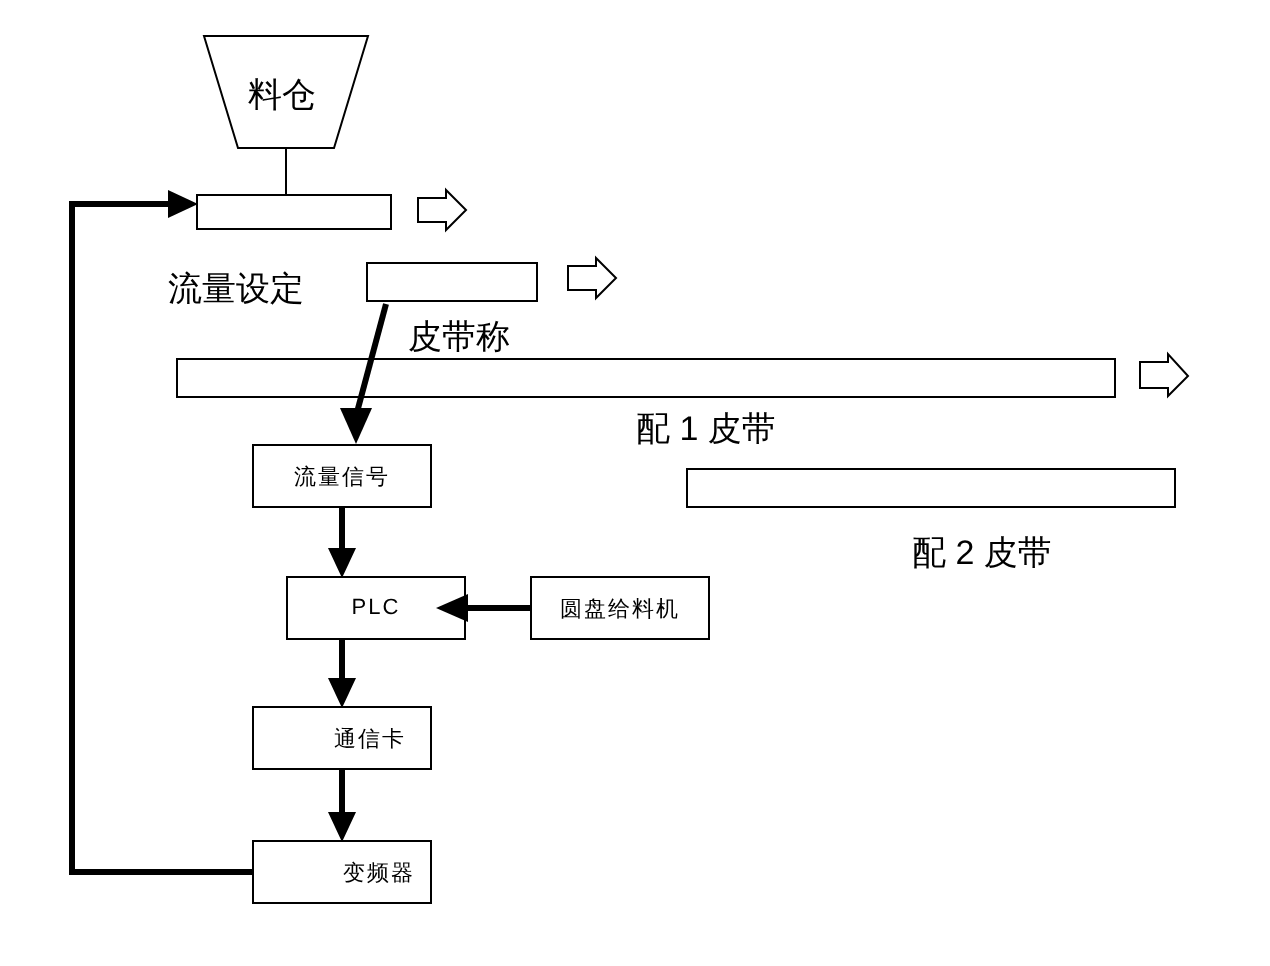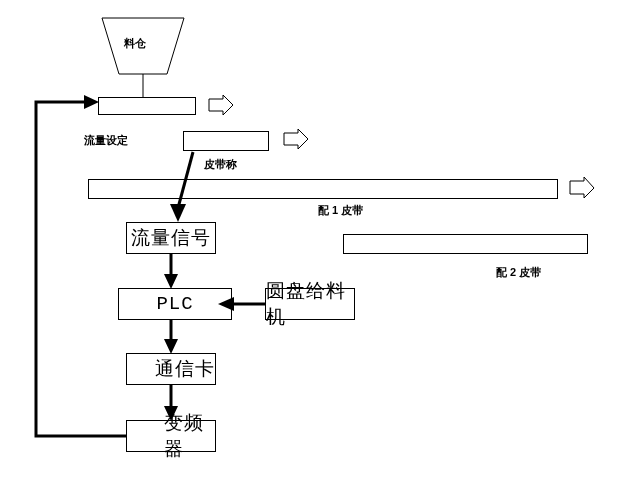--- a/index.html
+++ b/index.html
@@ -18,30 +18,29 @@
     overflow: hidden;
   }
   .box {
     position: absolute;
     box-sizing: border-box;
     border: 1px solid #000000;
     background: #ffffff;
     display: flex;
     align-items: center;
     justify-content: center;
-    font-size: 19px;
+    font-size: 11px;
     color: #000000;
     letter-spacing: 1px;
   }
   .label {
     position: absolute;
-    font-size: 11px;
+    font-size: 17px;
     color: #000000;
     white-space: nowrap;
-    font-weight: bold;
   }
   svg.overlay {
     position: absolute;
     left: 0;
     top: 0;
     width: 635px;
     height: 483px;
     pointer-events: none;
   }
 </style>
@@ -66,27 +65,27 @@
   <div class="label" style="left:204px; top:157px;">皮带称</div>
 
   <div class="box" style="left:88px; top:179px; width:470px; height:20px;">
     <span></span>
   </div>
   <div class="label" style="left:306px; top:203px;padding-left:12px;">配 1 皮带</div>
 
   <div class="box" style="left:343px; top:234px; width:245px; height:20px;">
     <span></span>
   </div>
-  <div class="label" style="left:456px; top:265px;margin-left:40px;">配 2 皮带</div>
+  <div class="label" style="left:456px; top:265px;">配 2 皮带</div>
 
   <div class="box" style="left:126px; top:222px; width:90px; height:32px;">
     <span>流量信号</span>
   </div>
 
-  <div class="box" style="left:118px; top:288px; width:114px; height:32px;font-family:Liberation Mono, monospace;">
+  <div class="box" style="left:143px; top:288px; width:90px; height:32px;">
     <span>PLC</span>
   </div>
 
   <div class="box" style="left:265px; top:288px; width:90px; height:32px;">
     <span>圆盘给料机</span>
   </div>
 
   <div class="box" style="left:126px; top:353px; width:90px; height:32px;padding-left:28px;">
     <span>通信卡</span>
   </div>

